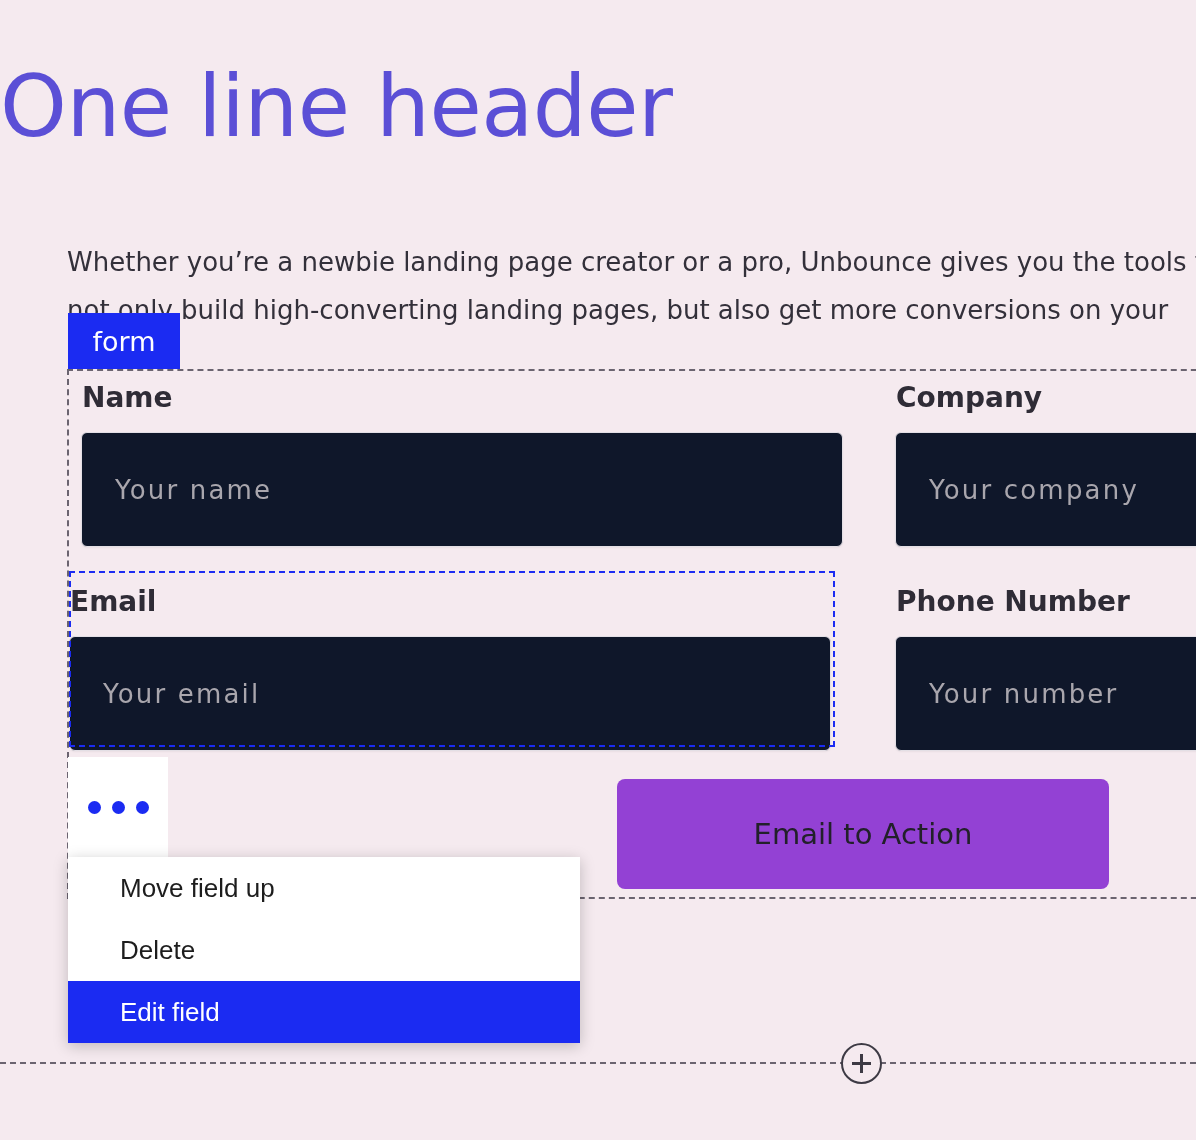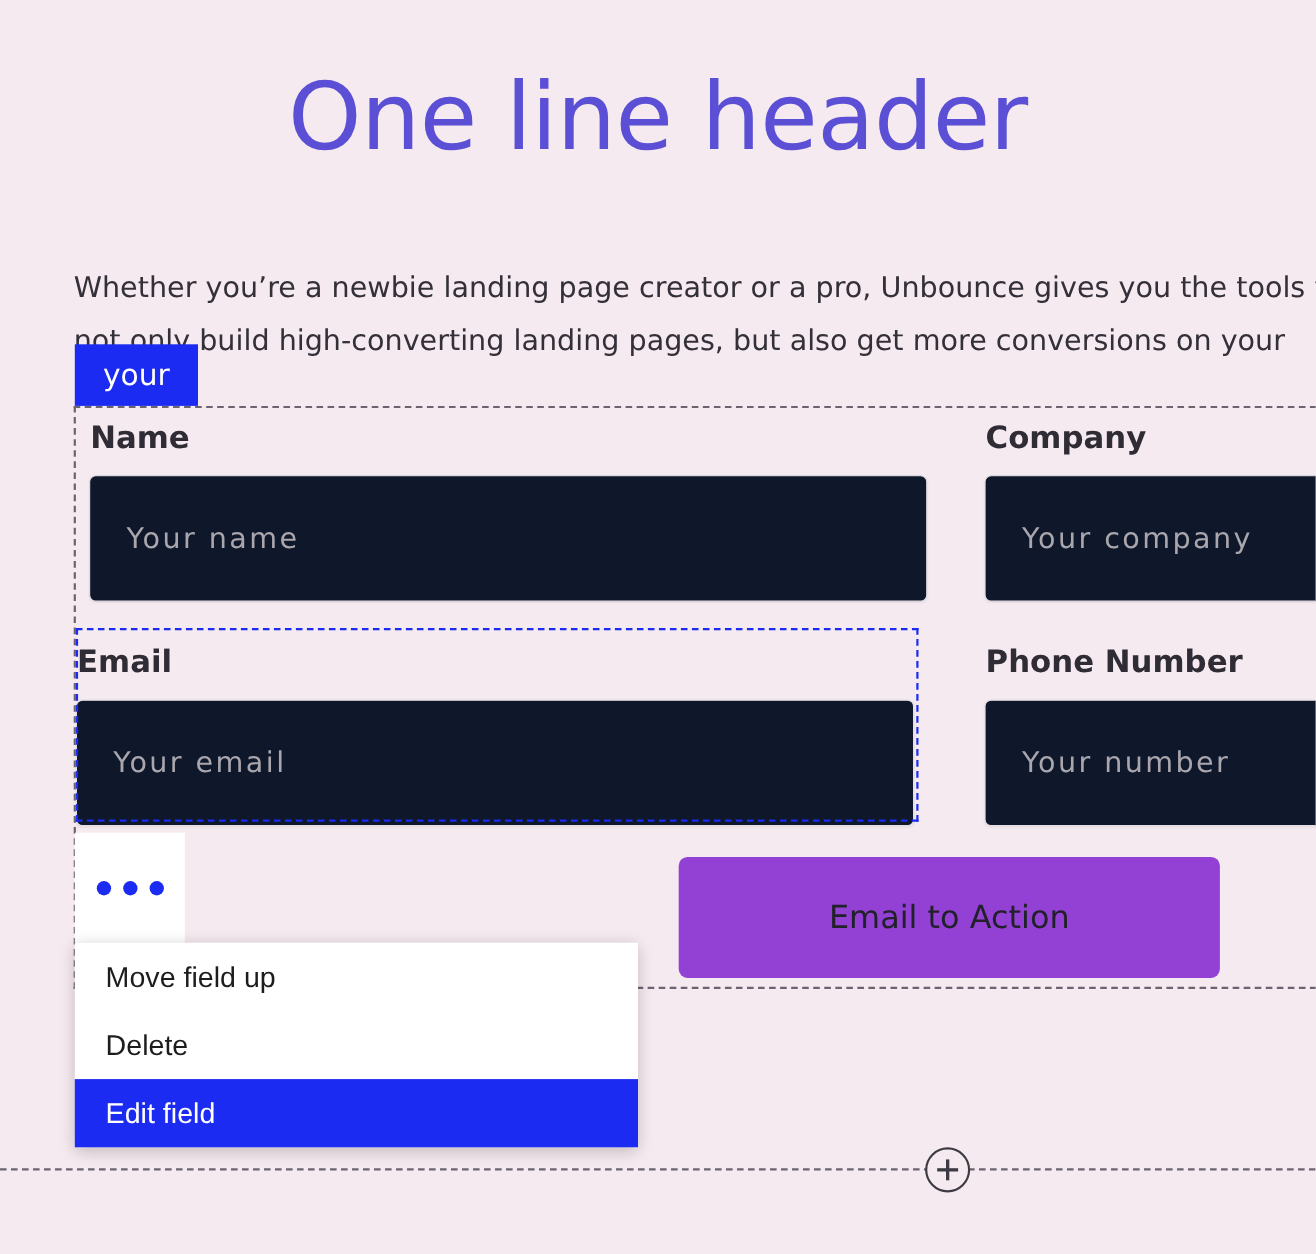--- a/index.html
+++ b/index.html
@@ -22,21 +22,21 @@
     height: 1140px;
     overflow: hidden;
   }
 
   
   .hero-title {
     position: absolute;
     left: 0;
     top: 52px;
     width: 1196px;
-    text-align: center;
+    text-align: left;
     color: #5b4fd6;
     font-family: "DejaVu Sans", sans-serif;
     font-weight: 400;
     font-size: 85px;
     line-height: 110px;
     letter-spacing: -0.5px;
     white-space: nowrap;
   }
 
   
@@ -225,42 +225,42 @@
     background: #ffffff;
     box-shadow: 0 3px 14px rgba(0,0,0,0.22);
     z-index: 60;
     padding: 0;
     box-sizing: border-box;
   }
   .menu-item {
     height: 62px;
     display: flex;
     align-items: center;
-    padding-left: 28px;
+    padding-left: 52px;
     color: #1d1d1d;
     font-family: "Liberation Sans", sans-serif;
     font-size: 26px;
     box-sizing: border-box;
     white-space: nowrap;
   }
   .menu-item.is-active {
     background: #1b2bf2;
     color: #ffffff;
   }
 </style>
 </head>
 <body>
 
 <div class="page">
 
   <div class="hero-title">One line header</div>
 
   <div class="intro-paragraph">Whether you’re a newbie landing page creator or a pro, Unbounce gives you the tools to not only build high-converting landing pages, but also get more conversions on your website.</div>
 
-  <div class="form-badge">your</div>
+  <div class="form-badge">form</div>
 
   <div class="form-container">
 
     <div class="form-field field-name">
       <span class="field-label">Name</span>
       <div class="field-input">
         <span class="ph">Your name</span>
       </div>
     </div>
 

